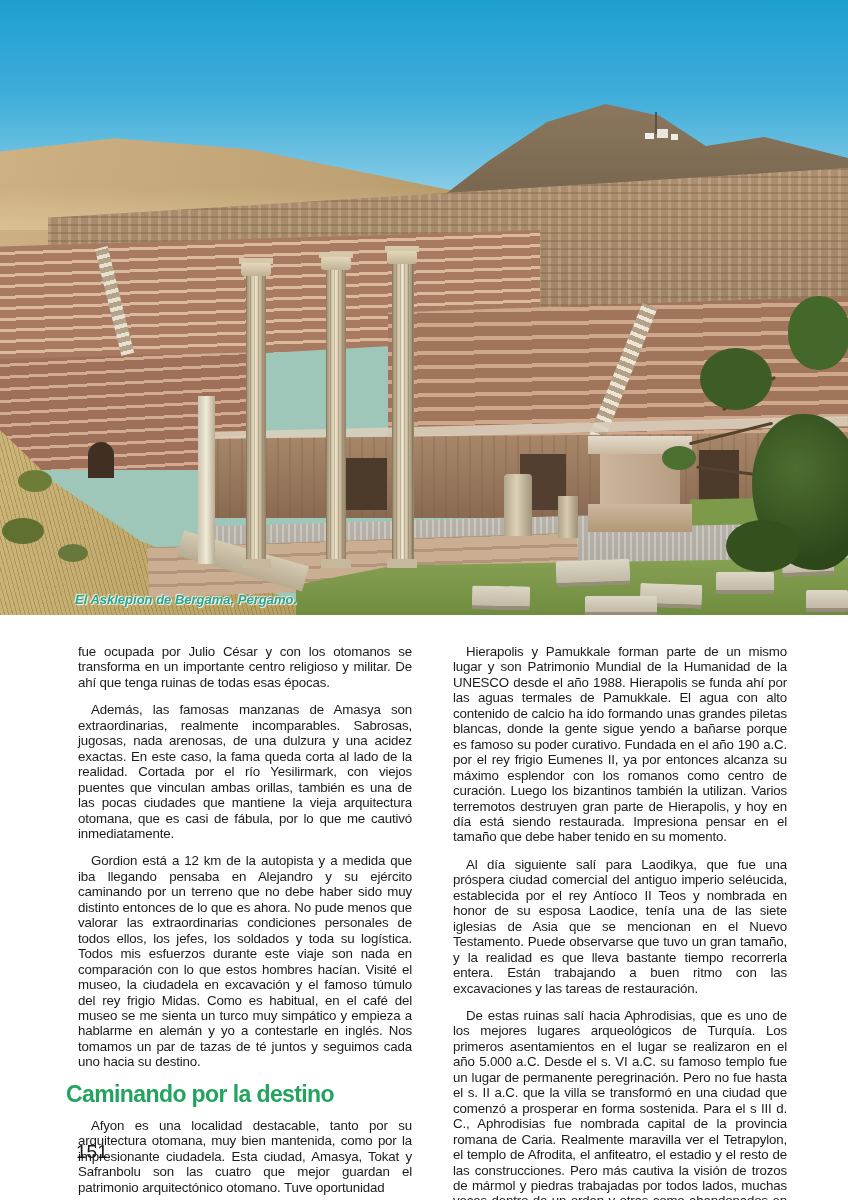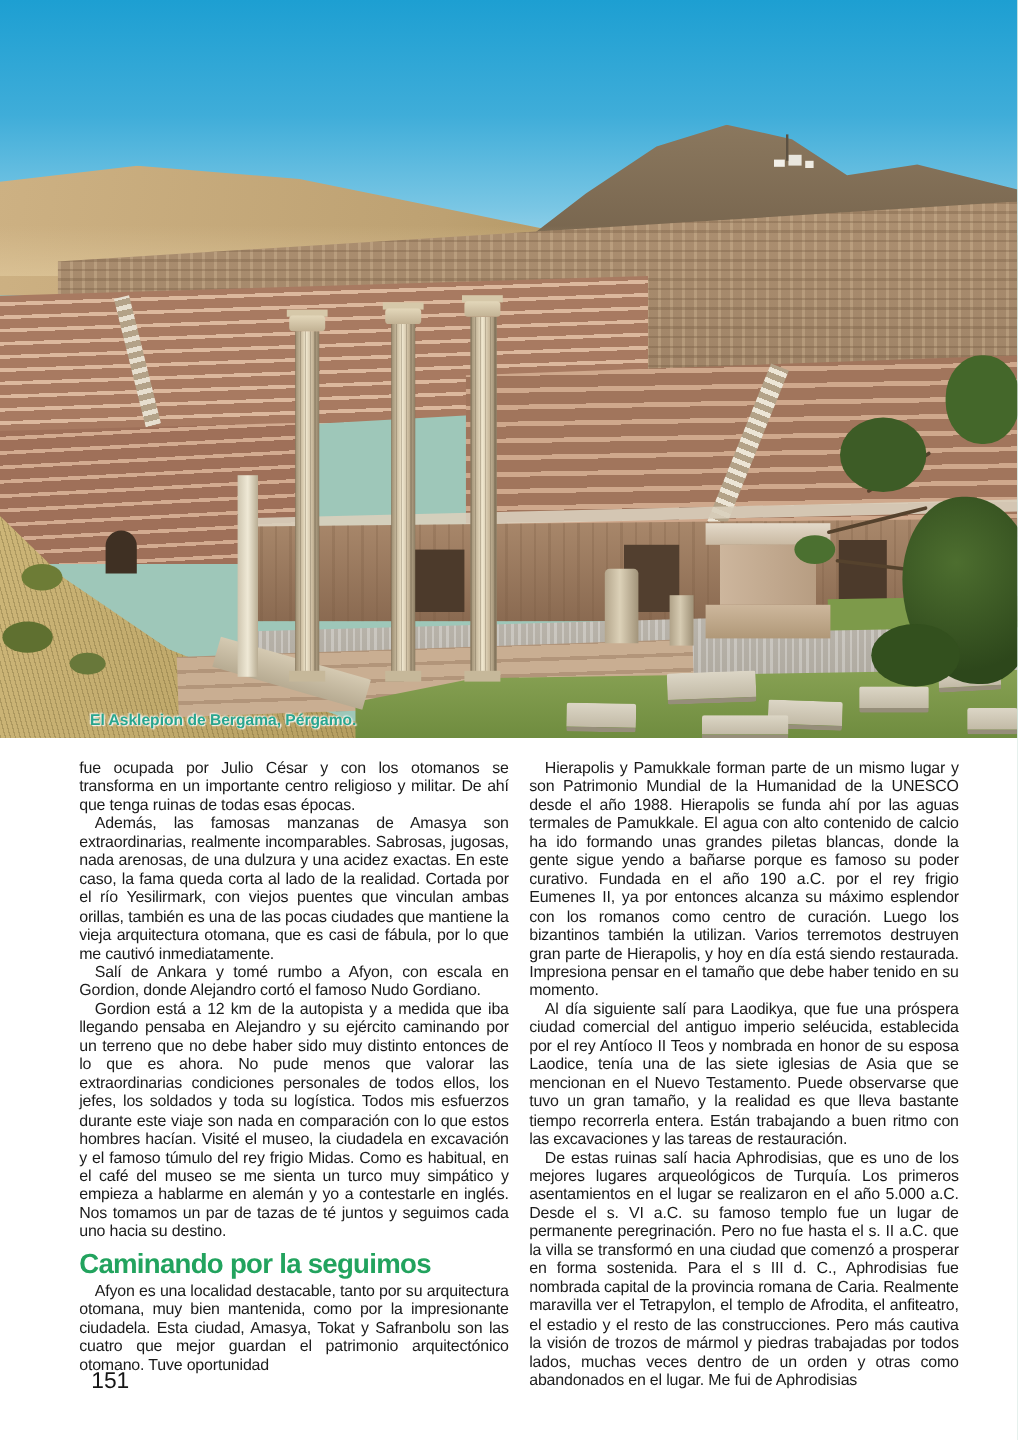--- a/index.html
+++ b/index.html
@@ -114,29 +114,29 @@
   .branch-1{left:688px;top:432px;width:86px;transform:rotate(-14deg);}
   .branch-2{left:696px;top:472px;width:104px;transform:rotate(7deg);}
   .branch-3{left:718px;top:392px;width:62px;transform:rotate(-32deg);}
   .foliage{filter:blur(.4px);}
   .fol-1{left:752px;top:414px;width:112px;height:156px;border-radius:46% 54% 42% 58%;
        background:radial-gradient(circle at 40% 35%,#4d6e2f,#2d471b 75%);}
   .fol-2{left:700px;top:348px;width:72px;height:62px;border-radius:50%;background:#3d5c26;}
   .fol-3{left:788px;top:296px;width:62px;height:74px;border-radius:48%;background:#44672a;}
   .fol-4{left:726px;top:520px;width:74px;height:52px;border-radius:50%;background:#33501e;}
   .fol-5{left:662px;top:446px;width:34px;height:24px;border-radius:50%;background:#4b7030;}
-  .caption{left:75px;top:592px;font-size:13px;font-weight:bold;
+  .caption{left:75px;top:592px;font-size:13px;font-weight:bold;font-style:italic;
        color:var(--caption-teal);letter-spacing:0;
        text-shadow:0 0 2px #fff,1px 1px 1px rgba(255,255,255,.9),-1px -1px 1px rgba(255,255,255,.7);}
 
   
   .text-area{position:absolute;left:66px;top:632px;width:733px;display:flex;gap:17px;}
   .col{width:358px;color:var(--body-ink);font-size:13.3px;line-height:15.45px;
        text-align:justify;letter-spacing:-0.15px;}
-  .col p{margin:0;}
+  .col p{margin:12px;}
   .col p.indent{text-indent:13px;}
   .section-heading{font-size:23px;font-weight:bold;letter-spacing:-0.6px;
        color:var(--heading-accent);margin:7px 0 3px;line-height:24px;text-align:left;}
   .page-number{position:absolute;left:76px;top:1141px;font-size:19px;color:#161616;letter-spacing:0;}
 </style>
 </head>
 <body>
 
 <div class="page">
 
@@ -211,23 +211,22 @@
     <div class="foliage fol-3"></div>
     <div class="foliage fol-4"></div>
     <div class="foliage fol-5"></div>
     <div class="caption">El Asklepion de Bergama, Pérgamo.</div>
   </div>
 
   <div class="text-area">
     <div class="col">
       <p>fue ocupada por Julio César y con los otomanos se transforma en un importante centro religioso y militar. De ahí que tenga ruinas de todas esas épocas.</p>
       <p class="indent">Además, las famosas manzanas de Amasya son extraordinarias, realmente incomparables. Sabrosas, jugosas, nada arenosas, de una dulzura y una acidez exactas. En este caso, la fama queda corta al lado de la realidad. Cortada por el río Yesilirmark, con viejos puentes que vinculan ambas orillas, también es una de las pocas ciudades que mantiene la vieja arquitectura otomana, que es casi de fábula,  por lo que me cautivó inmediatamente.</p>
-      <p class="indent">Salí de Ankara y tomé rumbo a Afyon, con escala en Gordion, donde Alejandro cortó el famoso Nudo Gordiano.</p>
       <p class="indent">Gordion está a 12 km de la autopista y a medida que iba llegando pensaba en Alejandro y su ejército caminando por un terreno que no debe haber sido muy distinto entonces de lo que es ahora. No pude menos que valorar las extraordinarias condiciones personales de todos ellos, los jefes, los soldados y toda su logística. Todos mis esfuerzos durante este viaje son nada en comparación con lo que estos hombres hacían. Visité el museo, la ciudadela en excavación y el famoso túmulo del rey frigio Midas. Como es habitual, en el café del museo se me sienta un turco muy simpático y empieza a hablarme en alemán y yo a contestarle en inglés. Nos tomamos un par de tazas de té juntos y seguimos cada uno hacia su destino.</p>
-      <h2 class="section-heading">Caminando por la seguimos</h2>
+      <h2 class="section-heading">Caminando por la destino</h2>
       <p class="indent">Afyon es una localidad destacable, tanto por su arquitectura otomana, muy bien mantenida, como por la impresionante ciudadela. Esta ciudad, Amasya, Tokat y Safranbolu son las cuatro que mejor guardan el patrimonio arquitectónico otomano. Tuve oportunidad</p>
     </div>
     <div class="col">
       <p class="indent">Hierapolis y Pamukkale forman parte de un mismo lugar y son Patrimonio Mundial de la Humanidad de la UNESCO desde el año 1988. Hierapolis se funda ahí por las aguas termales de Pamukkale. El agua con alto contenido de calcio ha ido formando unas grandes piletas blancas, donde la gente sigue yendo a bañarse porque es famoso su poder curativo. Fundada en el año 190 a.C. por el rey frigio Eumenes II, ya por entonces alcanza su máximo esplendor con los romanos como centro de curación. Luego los bizantinos también la utilizan. Varios terremotos destruyen gran parte de Hierapolis, y hoy en día está siendo restaurada. Impresiona pensar en el tamaño que debe haber tenido en su momento.</p>
       <p class="indent">Al día siguiente salí para Laodikya, que fue una próspera ciudad comercial del antiguo imperio seléucida, establecida por el rey Antíoco II Teos y nombrada en honor de su esposa Laodice, tenía una de las siete iglesias de Asia que se mencionan en el Nuevo Testamento. Puede observarse que tuvo un gran tamaño, y la realidad es que lleva bastante tiempo recorrerla entera. Están trabajando a buen ritmo con las excavaciones y las tareas de restauración.</p>
       <p class="indent">De estas ruinas salí hacia Aphrodisias, que es uno de los mejores lugares arqueológicos de Turquía. Los primeros asentamientos en el lugar se realizaron en el año 5.000 a.C. Desde el s. VI a.C. su famoso templo fue un lugar de permanente peregrinación. Pero no fue hasta el s. II a.C. que la villa se transformó en una ciudad que comenzó a prosperar en forma sostenida. Para el s III d. C., Aphrodisias fue nombrada capital de la provincia romana de Caria. Realmente maravilla ver el Tetrapylon, el templo de Afrodita, el anfiteatro, el estadio y el resto de las construcciones. Pero más cautiva la visión de trozos de mármol y piedras trabajadas por todos lados, muchas veces dentro de un orden y otras como abandonados en el lugar. Me fui de Aphrodisias</p>
     </div>
   </div>
 
   <div class="page-number">151</div>

